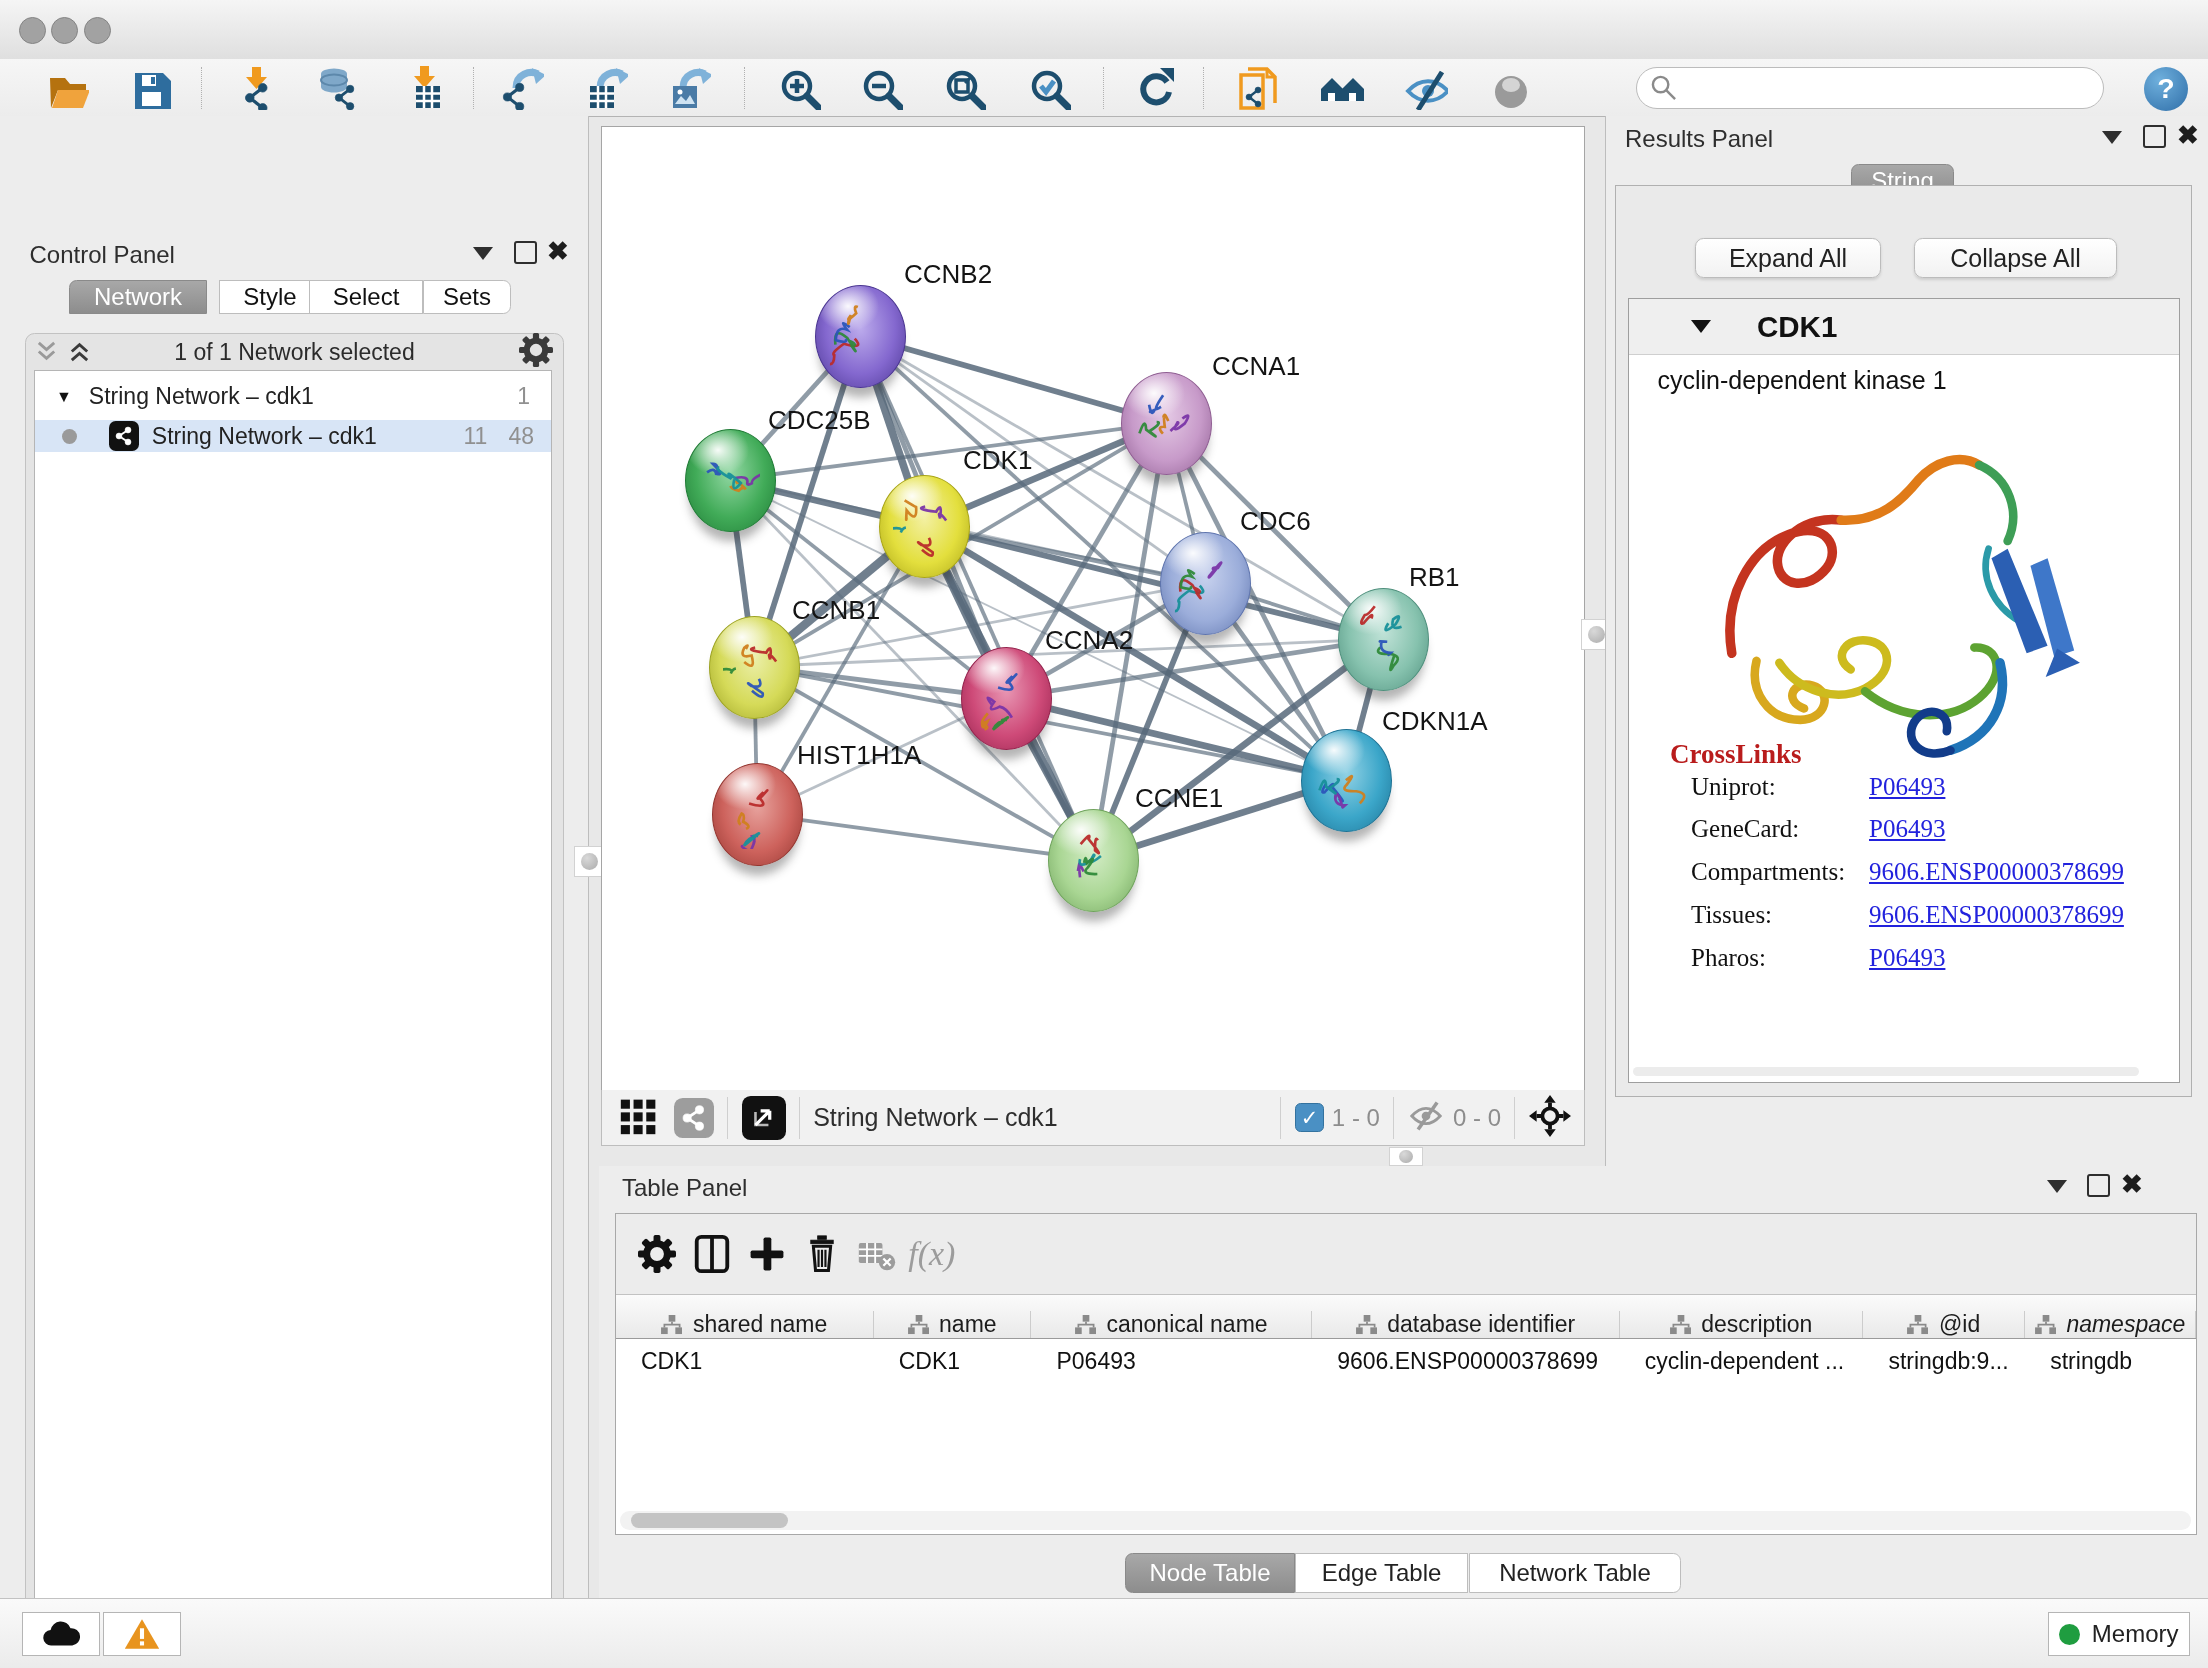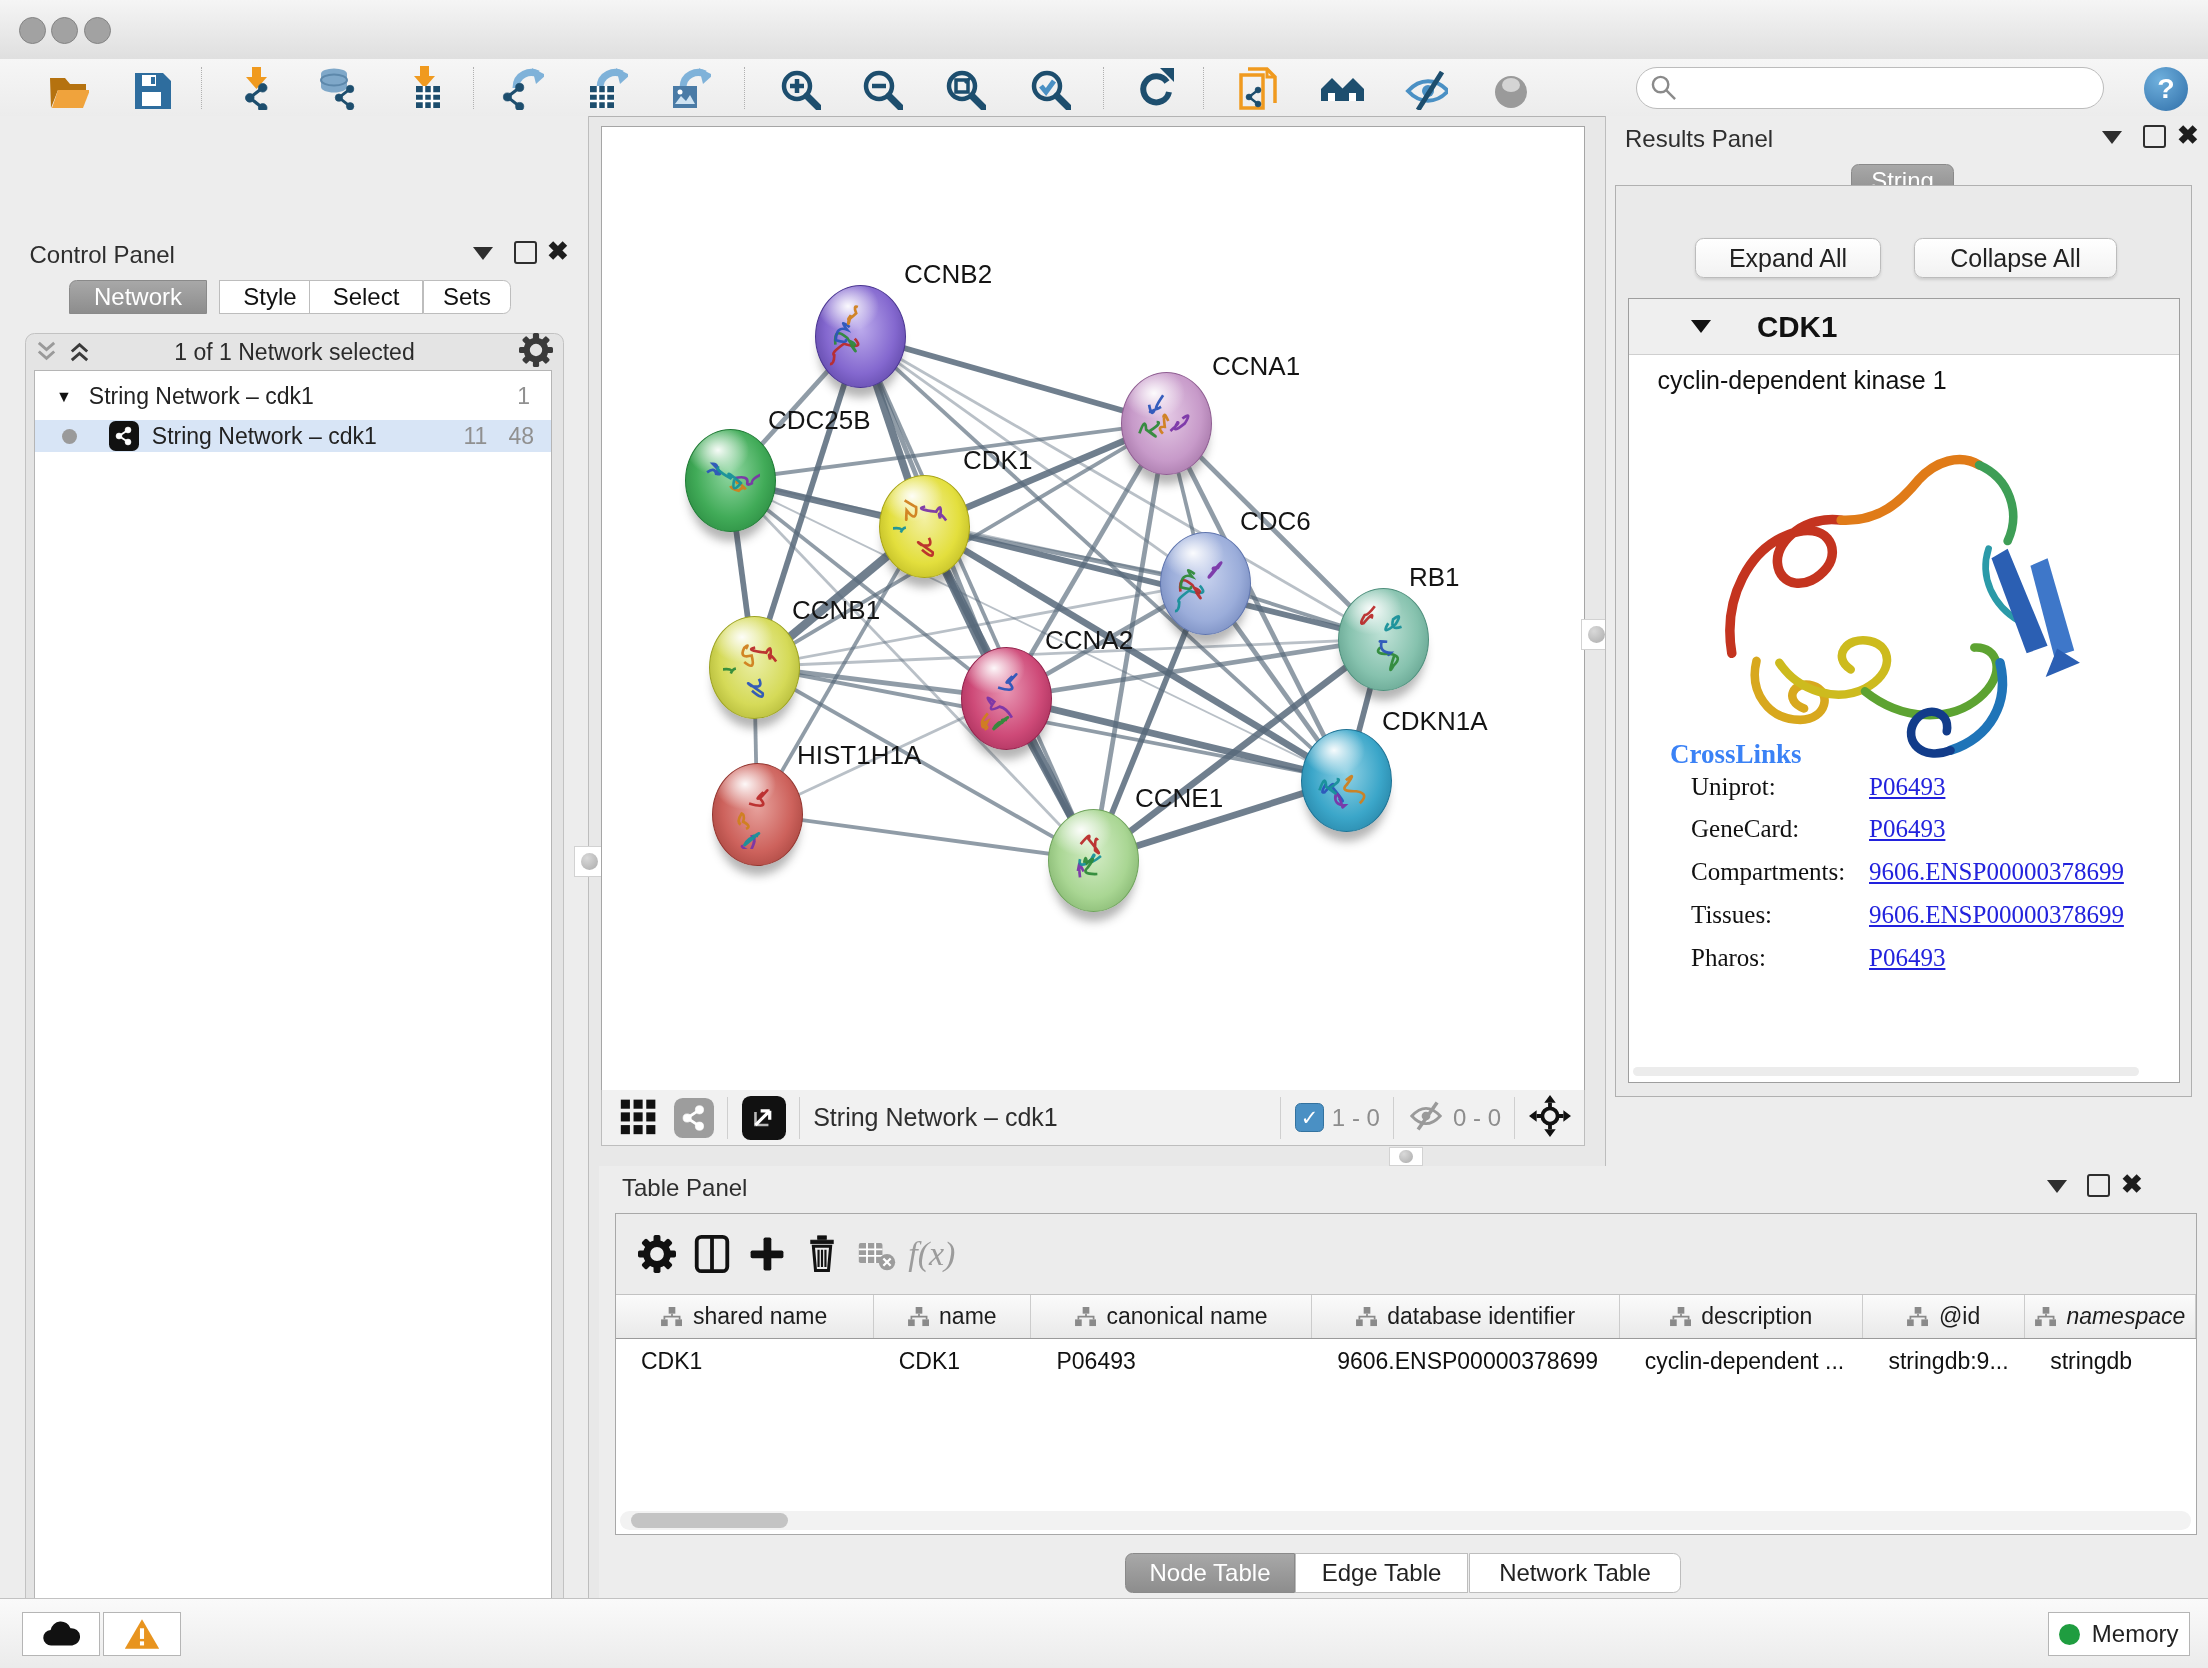--- a/index.html
+++ b/index.html
@@ -66,21 +66,21 @@
     display:flex;align-items:center;}
   .serif{font-family:"Liberation Serif",serif;}
   .xl-label{position:absolute;left:62px;font-size:25px;color:#111;}
   .xl-value{position:absolute;left:240px;font-size:25px;color:#2222dd;text-decoration:underline;cursor:pointer;white-space:nowrap;}
   
   .tp-box{left:615px;top:1213px;width:1582px;height:322px;background:#fff;border:1px solid #a8a8a8;box-sizing:border-box;}
   .tp-toolbar{position:absolute;left:0;top:0;width:100%;height:80px;background:#ececec;border-bottom:1px solid #c2c2c2;
     display:flex;align-items:center;}
   .tp-tbi{width:55px;height:55px;display:flex;align-items:center;justify-content:center;cursor:pointer;}
   .th-row{position:absolute;left:0;top:81px;width:100%;height:44px;display:flex;
-    background:linear-gradient(#fbfbfb,#e9e9e9);border-bottom:1.9px solid #9a9a9a;box-sizing:border-box;}
+    background:linear-gradient(#fbfbfb,#e9e9e9);border-bottom:1.9px solid #9a9a9a;box-sizing:border-box;align-items:flex-end;}
   .th-cell{position:relative;display:flex;align-items:center;justify-content:center;gap:9.5px;
     border-right:1px solid #cccccc;font-size:23px;color:#1c1c1c;box-sizing:border-box;overflow:hidden;white-space:nowrap;}
   .td-row{position:absolute;left:0;top:126px;width:100%;height:42px;display:flex;}
   .td-cell{padding-left:25px;font-size:23px;color:#111;display:flex;align-items:center;box-sizing:border-box;overflow:hidden;white-space:nowrap;}
   .hscroll{position:absolute;left:3.8px;bottom:3.8px;width:1571px;height:19px;background:#f2f2f2;border-radius:9.5px;}
   .hthumb{position:absolute;left:11.4px;top:1.9px;width:157px;height:15px;background:#c4c4c4;border-radius:7.6px;}
   .bottom-tab{position:absolute;top:1553px;height:40px;display:flex;align-items:center;justify-content:center;
     font-size:24px;border:1px solid #bdbdbd;background:#fff;box-sizing:border-box;cursor:pointer;}
   .bottom-tab.active{background:linear-gradient(#a8a8a8,#8d8d8d);color:#fff;border-color:#8a8a8a;}
   
@@ -595,21 +595,21 @@
       <path d="M330 62 C362 76 374 112 360 142" stroke="#3e9e56" stroke-width="9"></path>
       <path d="M340 150 C330 180 345 210 372 226" stroke="#2b9aa8" stroke-width="7"></path>
       <path d="M352 270 C362 312 342 348 300 362" stroke="#1f74b8" stroke-width="10"></path>
       <path d="M300 362 C270 374 250 352 262 332 C274 314 300 320 296 342" stroke="#123c8a" stroke-width="9"></path>
     </g>
     <path d="M360 150 L402 252 L380 260 L343 160 Z" fill="#2b5fb3"></path>
     <path d="M402 160 L430 257 L409 264 L384 168 Z" fill="#3e77c9"></path>
     <path d="M412 255 L400 285 L436 270 Z" fill="#2b5fb3"></path>
   </svg>
 
-  <div class="serif" style="position:absolute;left:41px;top:440px;font-size:27px;font-weight:bold;color:#3b82f6">CrossLinks</div>
+  <div class="serif" style="position:absolute;left:41px;top:440px;font-size:27px;font-weight:bold;color:#b91c1c">CrossLinks</div>
   <div id="crosslinks">
       <div class="xl-label serif" style="top: 474px;">Uniprot:</div>
       <div class="xl-value serif" style="top: 474px;">P06493</div>
       <div class="xl-label serif" style="top: 516px;">GeneCard:</div>
       <div class="xl-value serif" style="top: 516px;">P06493</div>
       <div class="xl-label serif" style="top: 559px;">Compartments:</div>
       <div class="xl-value serif" style="top: 559px;">9606.ENSP00000378699</div>
       <div class="xl-label serif" style="top: 602px;">Tissues:</div>
       <div class="xl-value serif" style="top: 602px;">9606.ENSP00000378699</div>
       <div class="xl-label serif" style="top: 645px;">Pharos:</div>

